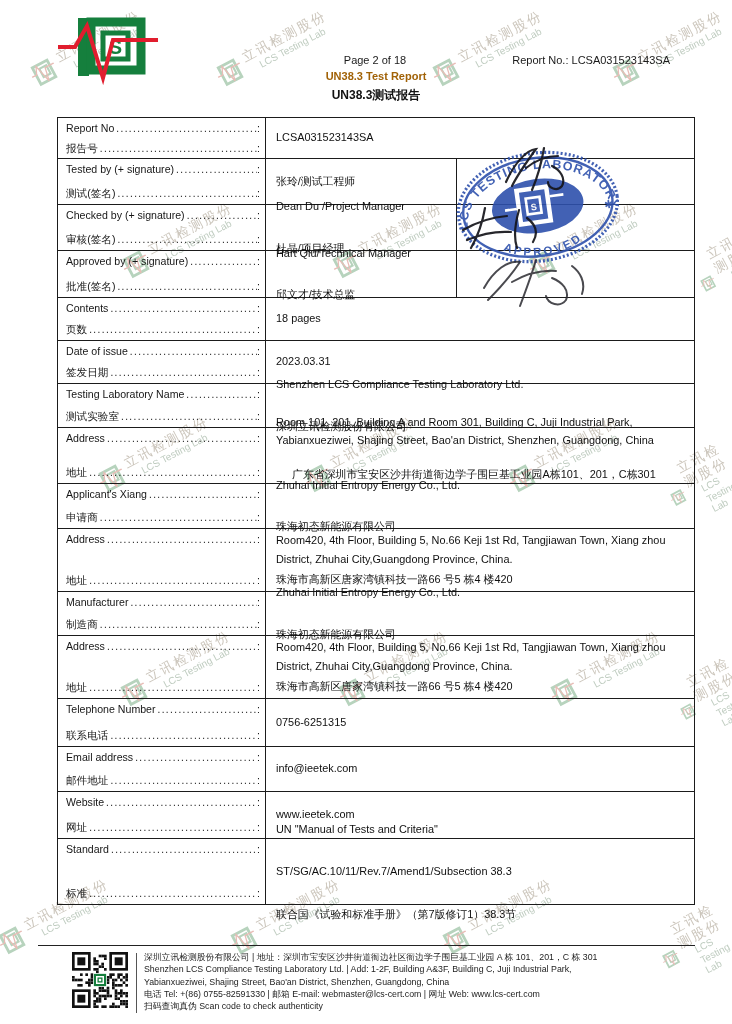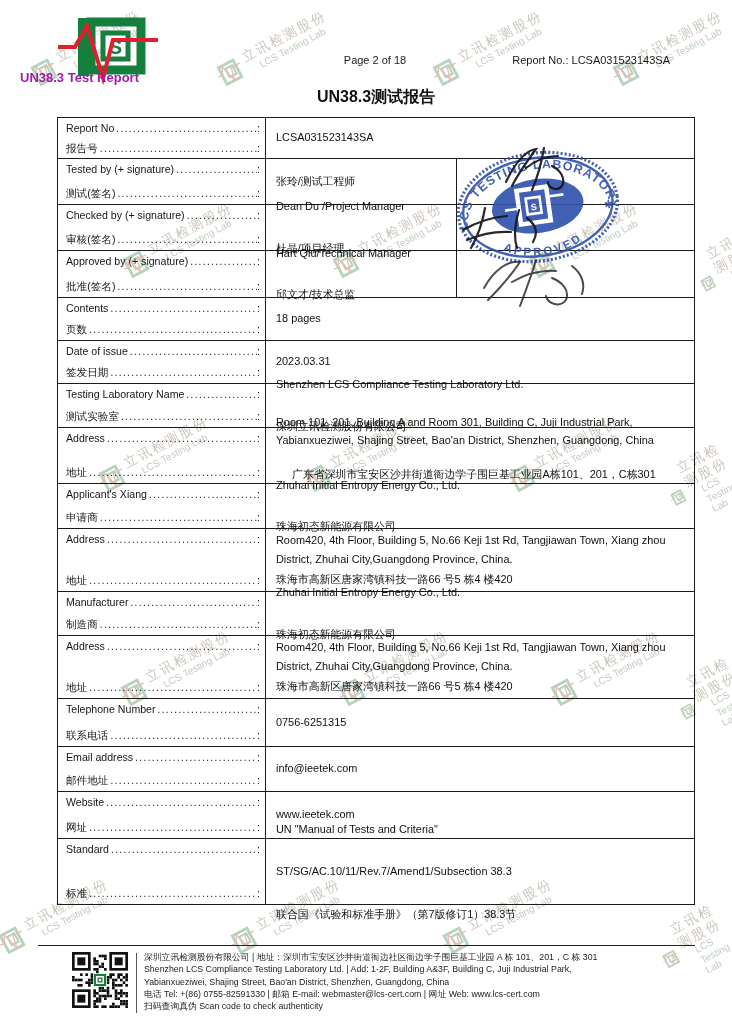--- a/index.html
+++ b/index.html
@@ -11,24 +11,24 @@
       transform:rotate(-28deg);transform-origin:left top;z-index:1;pointer-events:none;}
   .wm-t{display:flex;flex-direction:column;line-height:1.15;}
   .wm-zh{font-size:13.5px;letter-spacing:2px;color:#ccc6bc;}
   .wm-en{font-size:10px;color:#c0cdc1;margin-left:12px;}
 
   
   #hdr-logo{position:absolute;left:58px;top:12px;z-index:2;}
   .page-info{position:absolute;left:250px;top:54px;width:250px;text-align:center;
              font-size:11px;color:#1a1a1a;z-index:2;}
   .report-no{position:absolute;right:62px;top:54px;font-size:11px;color:#1a1a1a;z-index:2;margin-left:38px;}
-  .title-en{position:absolute;left:20px;right:0;top:70px;
-            font-size:13px;font-weight:bold;color:#a21caf;z-index:2;}
+  .title-en{position:absolute;left:20px;right:0;top:70px;text-align:center;
+            font-size:11px;font-weight:bold;color:#a16207;z-index:2;}
   .title-zh{position:absolute;left:20px;right:0;top:87px;text-align:center;
-            font-size:16px;font-weight:bold;color:#111;z-index:2;}
+            font-size:12px;font-weight:bold;color:#111;z-index:2;}
 
   
   #tbl{position:absolute;left:57px;top:117px;width:638px;z-index:2;
        border:1.6px solid #1b1b1b;box-sizing:border-box;background:transparent;}
   .tr{display:flex;border-bottom:1.3px solid #1b1b1b;box-sizing:border-box;}
   .tr:last-child{border-bottom:none;}
   .td{box-sizing:border-box;min-width:0;}
   .lbl{width:208px;border-right:1.3px solid #1b1b1b;padding:1px 5px 1px 8px;
        display:flex;flex-direction:column;justify-content:space-between;}
   .val{flex:1;padding:2px 6px 2px 10px;display:flex;flex-direction:column;justify-content:center;}

